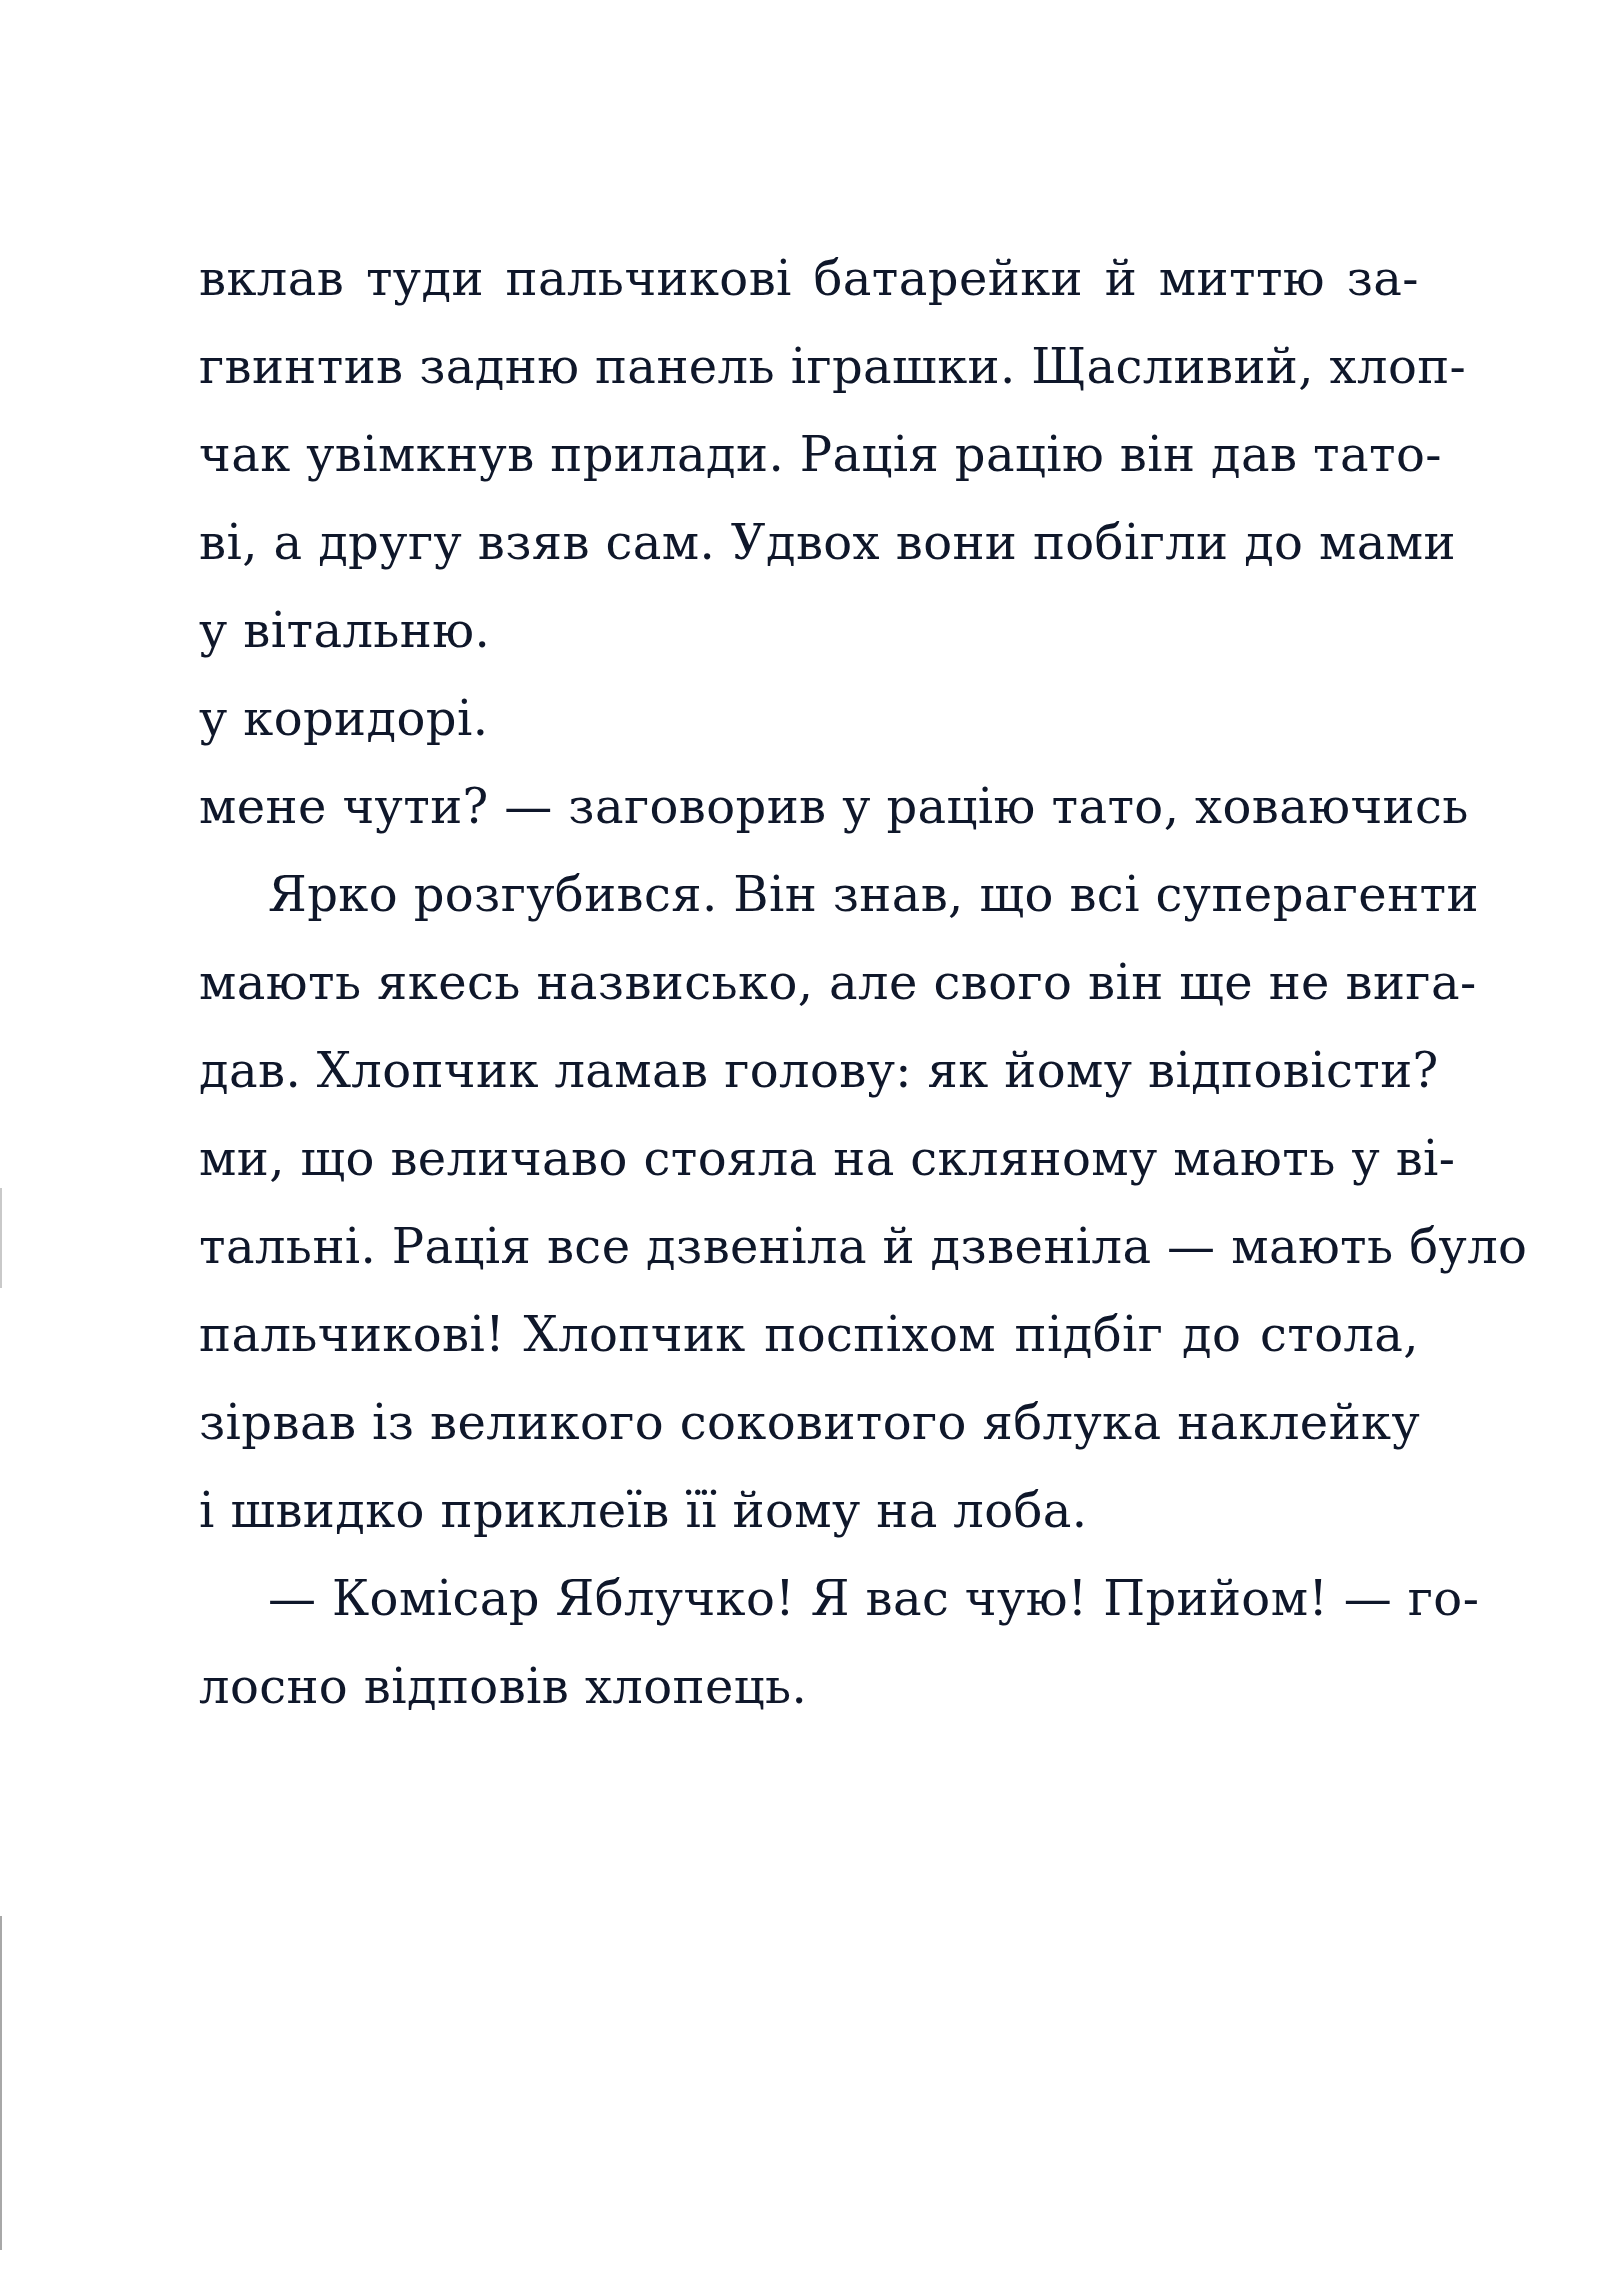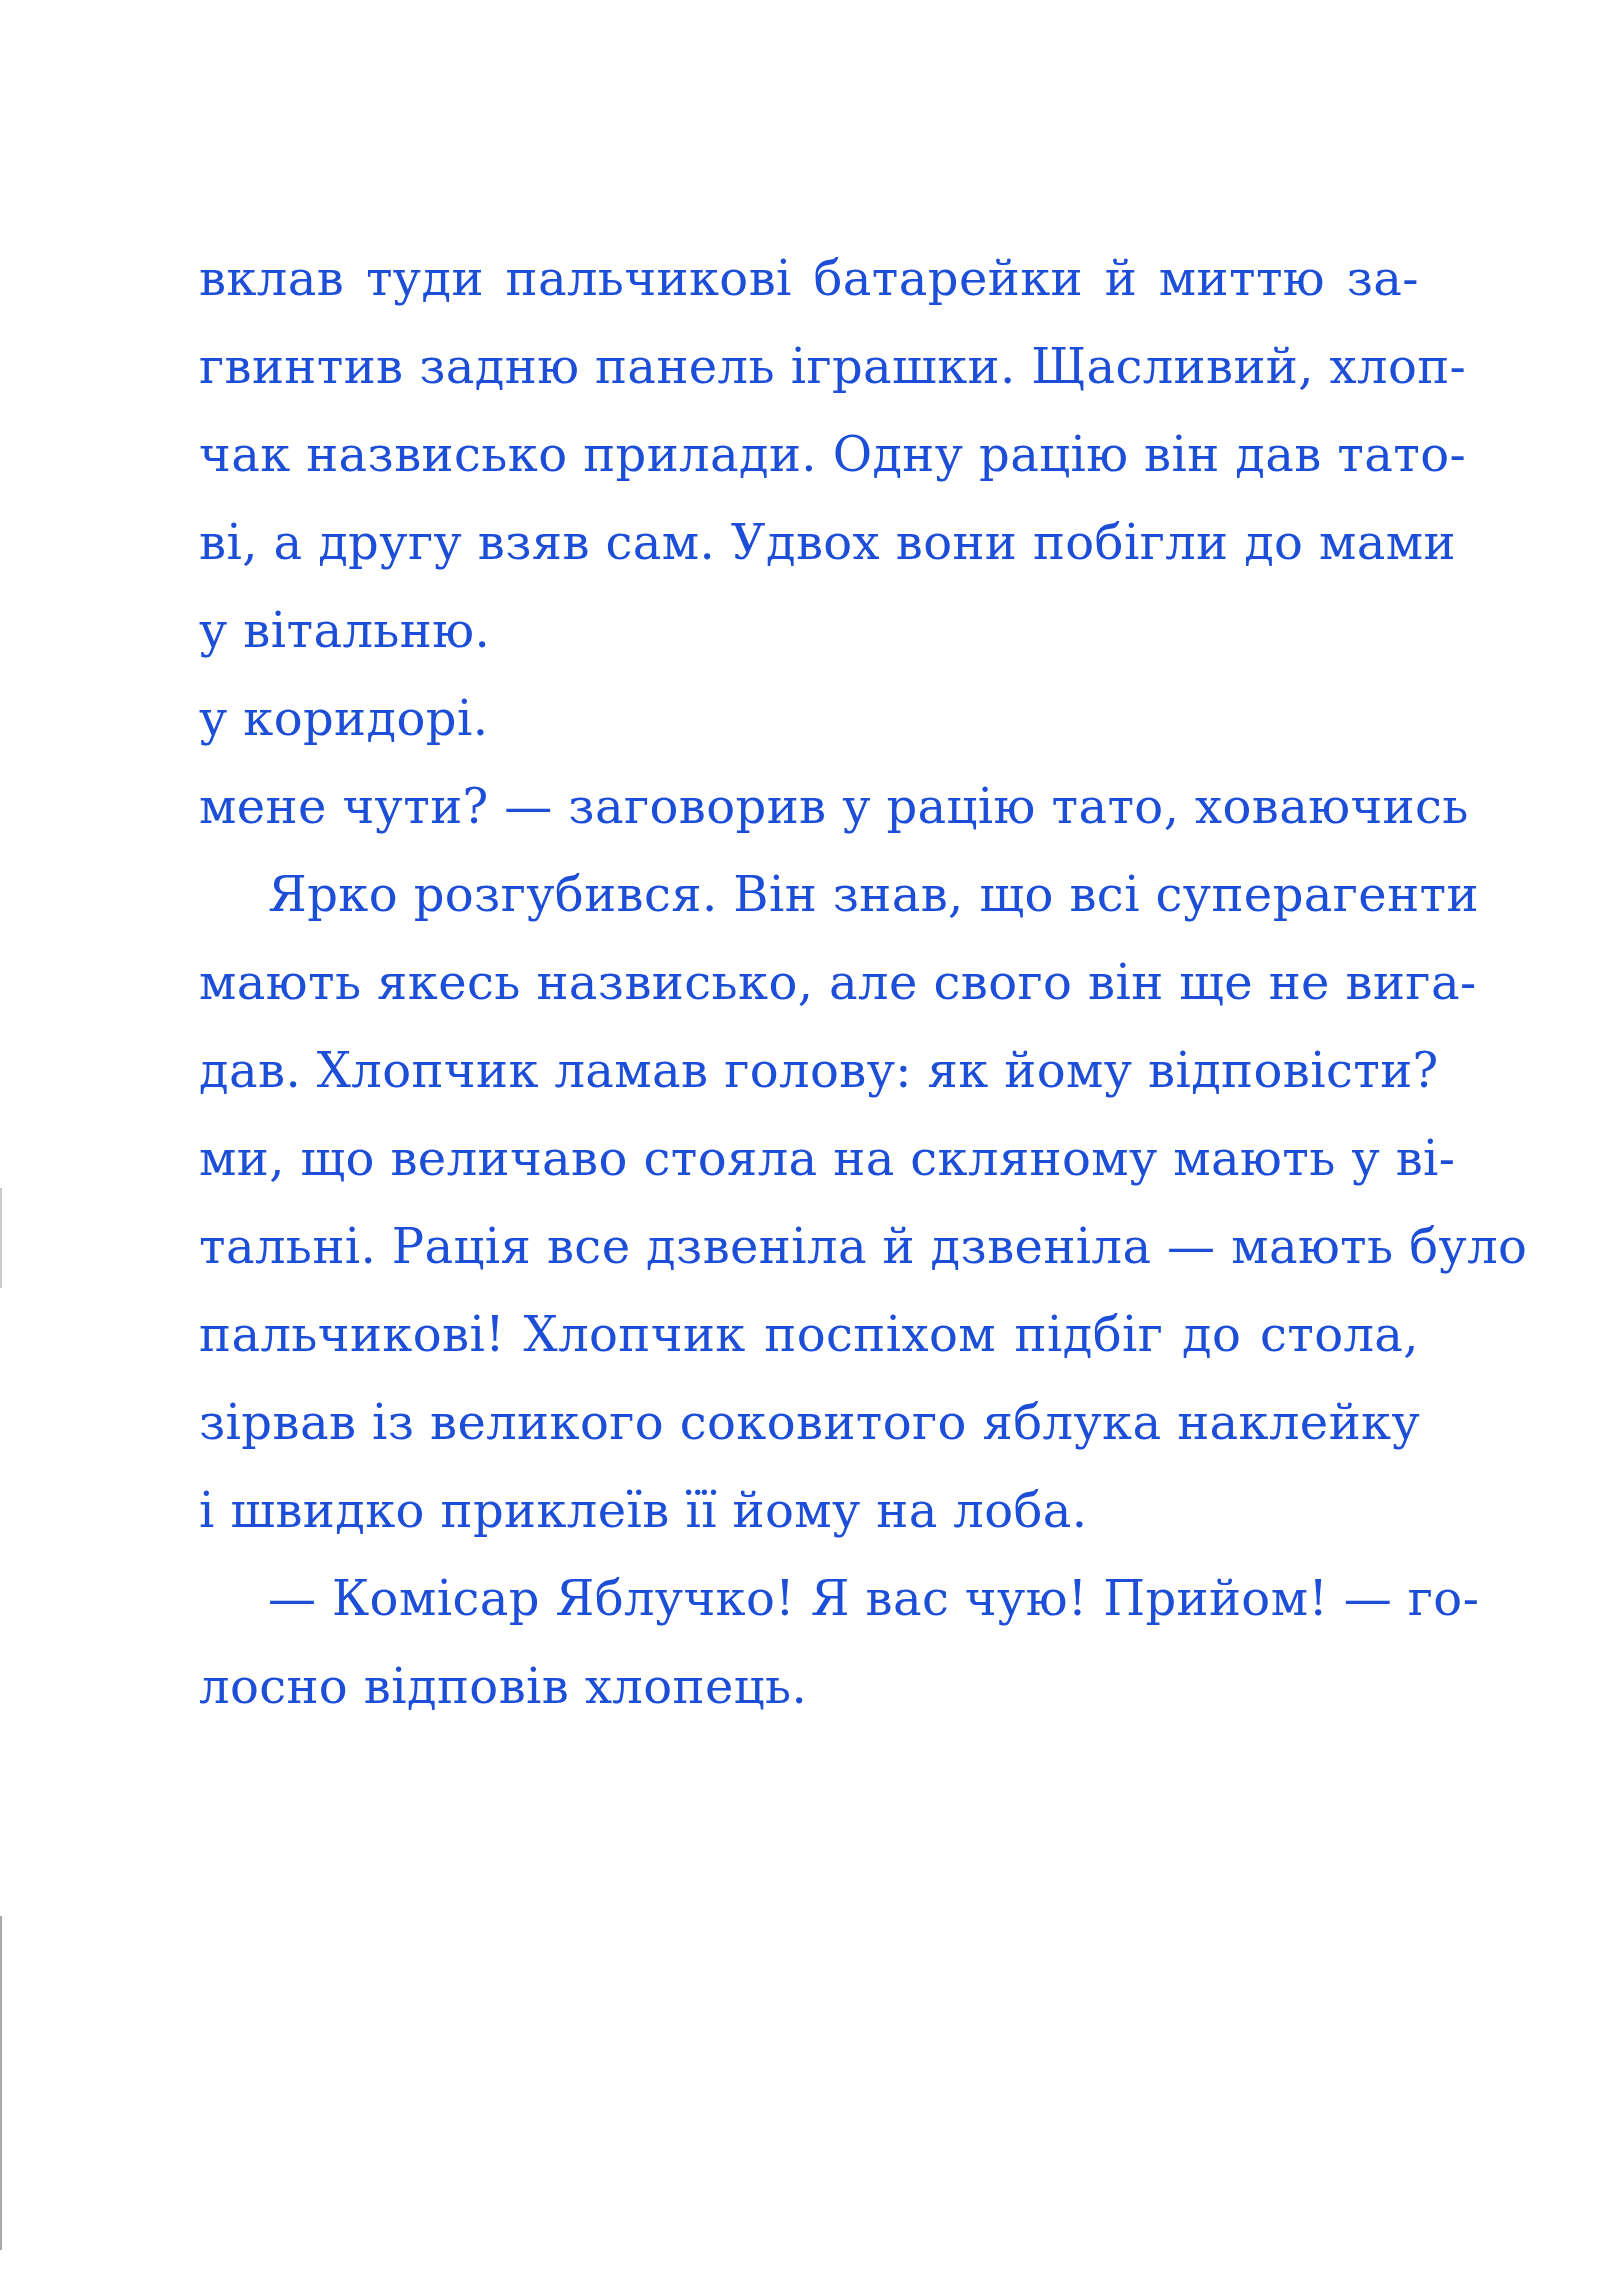--- a/index.html
+++ b/index.html
@@ -4,41 +4,41 @@
 <style>
   html, body { margin: 0; padding: 0; background: #ffffff; }
   body { width: 1614px; height: 2295px; position: relative; overflow: hidden; }
   .page { position: absolute; left: 0; top: 0; width: 1614px; height: 2295px; background: #ffffff; }
   .text-block { position: absolute; left: 199px; top: 234px; width: 1220px; }
   .line {
     font-family: "DejaVu Serif", serif;
     font-size: 48px;
     line-height: 88px;
     height: 88px;
-    color: #1d4ed8;
+    color: #0f172a;
     white-space: nowrap;
     letter-spacing: 0.4px;
   }
   .line.justify { text-align: justify; text-align-last: justify; }
   .line.indent { padding-left: 69px; }
   .edge-mark { position: absolute; left: 0; width: 1.7px; background: #c9c9c9; }
   .edge-mark.top { top: 1188px; height: 100px; }
   .edge-mark.bottom { top: 1916px; height: 334px; background: #a8a8a8; }
 </style>
 </head>
 <body>
 
 <div class="page">
   <div class="edge-mark top"></div>
   <div class="edge-mark bottom"></div>
 
   <div class="text-block">
     <div class="line justify">вклав туди пальчикові батарейки й миттю за-</div>
     <div class="line justify">гвинтив задню панель іграшки. Щасливий, хлоп-</div>
-    <div class="line justify">чак назвисько прилади. Одну рацію він дав тато-</div>
+    <div class="line justify">чак увімкнув прилади. Рація рацію він дав тато-</div>
     <div class="line justify">ві, а другу взяв сам. Удвох вони побігли до мами</div>
     <div class="line">у вітальню.</div>
     <div class="line">у коридорі.</div>
     <div class="line justify">мене чути? — заговорив у рацію тато, ховаючись</div>
     <div class="line justify indent">Ярко розгубився. Він знав, що всі суперагенти</div>
     <div class="line justify">мають якесь назвисько, але свого він ще не вига-</div>
     <div class="line justify">дав. Хлопчик ламав голову: як йому відповісти?</div>
     <div class="line justify">ми, що величаво стояла на скляному мають у ві-</div>
     <div class="line justify">тальні. Рація все дзвеніла й дзвеніла — мають було</div>
     <div class="line justify">пальчикові! Хлопчик поспіхом підбіг до стола,</div>

